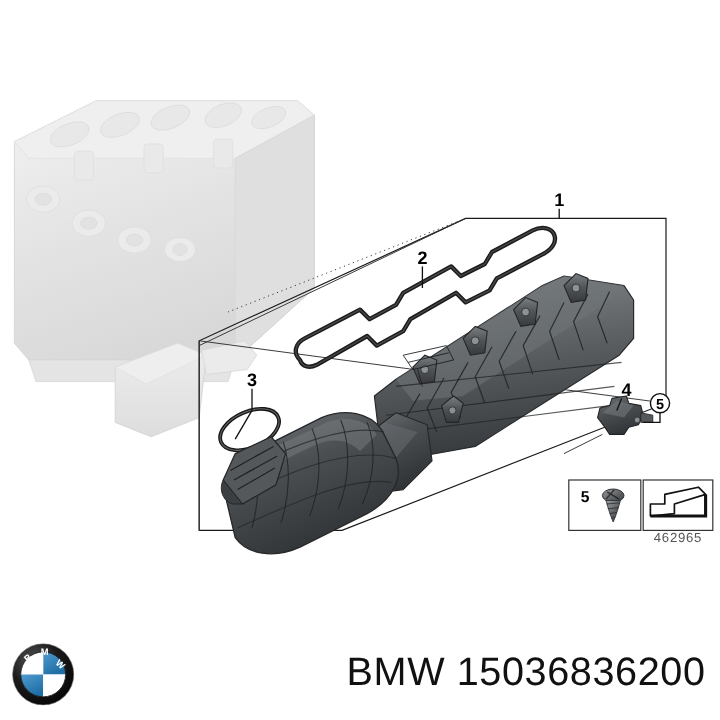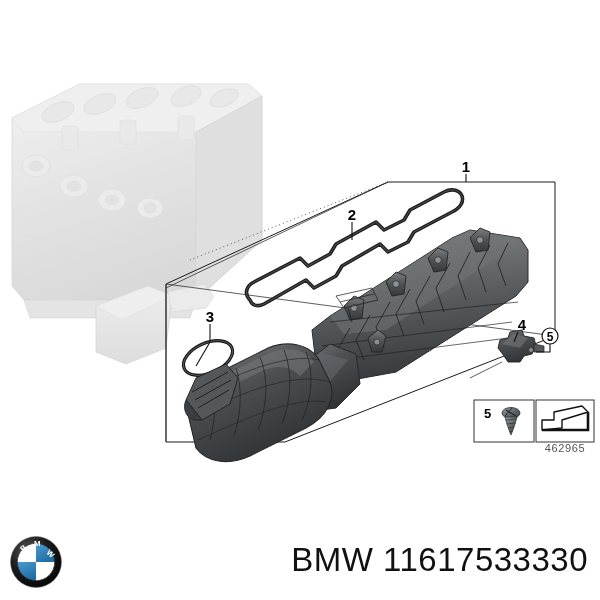--- a/index.html
+++ b/index.html
@@ -391,16 +391,16 @@
         <path d="M50,50 L86,50 A36,36 0 0 1 50,86 Z" fill="#ffffff"></path>
         <circle cx="50" cy="50" r="36" fill="none" stroke="#111111" stroke-width="1.4"></circle>
         <g fill="#ffffff" font-family="Liberation Sans, sans-serif" font-size="15" font-weight="bold">
           <text x="25" y="31" transform="rotate(-42 25 31)">B</text>
           <text x="46" y="19">M</text>
           <text x="69" y="33" transform="rotate(42 69 33)">W</text>
         </g>
       </svg>
     </div>
 
-    <div class="part-text">BMW 11617533330</div>
+    <div class="part-text">BMW 15036836200</div>
   </div>
 
 </div>
 
 </body></html>

